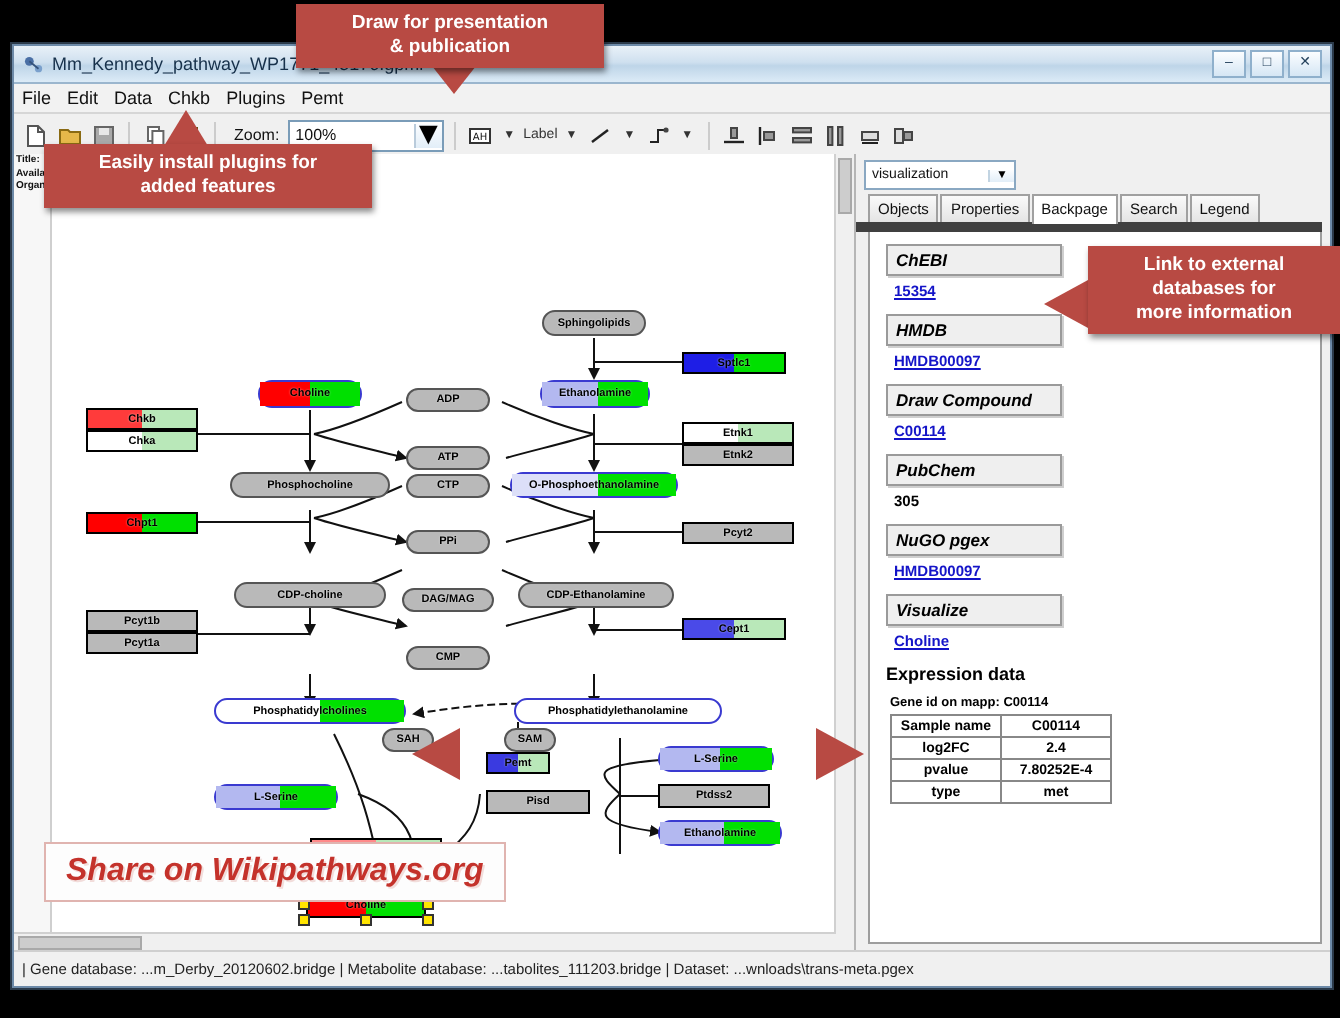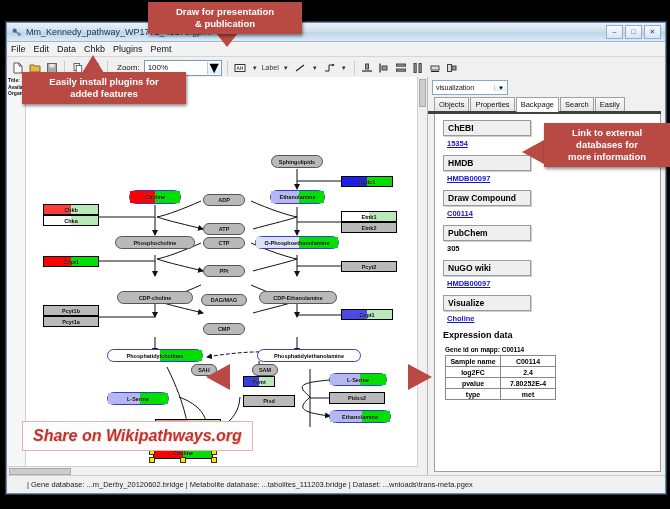--- a/index.html
+++ b/index.html
@@ -41,43 +41,43 @@
 
   
   #titlestrip{position:absolute;left:0;top:0;width:18px;height:100%;background:#f7f7f7;border-right:1px solid #cfcfcf;}
   #titlestrip .tline{font-size:5px;color:#111;line-height:6.5px;padding-left:1px;font-weight:bold;}
 
   
   #rpanel{flex:1;background:#f0f0f0;position:relative;display:flex;flex-direction:column;}
   #viscombo{margin:3px 0 2px 4px;width:74px;height:13px;border:1px solid #8aa8c2;background:#fff;display:flex;align-items:center;}
   #viscombo .v{font-size:7px;padding-left:3px;flex:1;color:#111;}
   #viscombo .a{width:12px;border-left:1px solid #c2d4e2;font-size:6px;text-align:center;background:linear-gradient(#fbfdff,#e2eef8);}
-  #tabs{display:flex;align-items:flex-end;height:14px;padding-left:6px;border-bottom:3px solid #404040;margin-right:4px;}
+  #tabs{display:flex;align-items:flex-end;height:14px;padding-left:6px;border-bottom:5px solid #404040;margin-right:4px;}
   .tab{font-size:7.5px;padding:1px 4px 1px 4px;border:1px solid #a0a0a0;border-bottom:none;background:linear-gradient(#fafafa,#e4e4e4);color:#111;margin-right:1px;height:11px;line-height:11px;}
   .tab.active{background:#fff;position:relative;top:1px;height:12px;line-height:12px;}
   #backpage{flex:1;background:#fff;margin:0 4px 4px 6px;border:1px solid #9d9d9d;border-top:none;overflow:hidden;position:relative;padding:6px 0 0 8px;}
   .dbbox{width:78px;border:1px solid #9a9a9a;background:#efefef;font-size:8.5px;font-weight:bold;color:#000;
-         padding:2px 4px;margin-bottom:3px;box-shadow:1px 1px 0 #cfcfcf;}
+         padding:2px 4px;margin-bottom:3px;box-shadow:1px 1px 0 #cfcfcf;font-style:italic;}
   .dblink{font-size:7.5px;color:#1414c8;text-decoration:underline;font-weight:bold;margin:0 0 7px 4px;display:block;}
   .dbplain{font-size:7.5px;color:#000;margin:0 0 7px 4px;display:block;font-weight:bold;}
   .exphdr{font-size:9px;font-weight:bold;color:#000;margin:4px 0 6px 0;}
   .genemapp{font-size:6.5px;font-weight:bold;color:#000;margin:0 0 2px 2px;}
   table.exp{border-collapse:collapse;margin-left:2px;border:1px solid #555;}
   table.exp td{border:1px solid #888;font-size:7px;text-align:center;padding:1.5px 3px;color:#000;width:48px;font-weight:bold;}
 
   
   .vscroll{position:absolute;right:0;top:0;bottom:0;width:9px;background:#f0f0f0;border-left:1px solid #d0d0d0;}
   .vscroll .thumb{position:absolute;left:1px;right:1px;top:2px;height:26px;background:#cdcdcd;border:1px solid #a9a9a9;}
   .hscroll{position:absolute;left:0;right:9px;bottom:0;height:9px;background:#f0f0f0;border-top:1px solid #d0d0d0;}
   .hscroll .thumb{position:absolute;top:1px;bottom:1px;left:2px;width:60px;background:#cdcdcd;border:1px solid #a9a9a9;}
 
   
   #statusbar{position:absolute;left:0;right:0;bottom:0;height:17px;background:#f0f0f0;border-top:1px solid #cfcfcf;
              display:flex;align-items:center;}
-  #statusbar .stxt{font-size:7.5px;color:#222;padding-left:20px;white-space:nowrap;}
+  #statusbar .stxt{font-size:7.5px;color:#222;padding-left:4px;white-space:nowrap;}
 
   
   .node{position:absolute;display:flex;align-items:center;justify-content:center;
         font-size:5.5px;color:#000;text-align:center;box-sizing:border-box;font-weight:bold;}
   .met{border:1px solid #3a3ad0;border-radius:7px;}
   .metg{border:1px solid #555;border-radius:7px;background:#b9b9b9;}
   .gene{border:1px solid #000;background:#b9b9b9;}
   .nlabel{position:relative;z-index:4;text-shadow:0 0 1px rgba(255,255,255,.6);}
   .half{position:absolute;top:0;bottom:0;}
 
@@ -478,37 +478,37 @@
         <div id="viscombo">
           <div class="v">visualization</div>
           <div class="a">▼</div>
         </div>
 
         <div id="tabs">
           <div class="tab">Objects</div>
           <div class="tab">Properties</div>
           <div class="tab active">Backpage</div>
           <div class="tab">Search</div>
-          <div class="tab">Easily</div>
+          <div class="tab">Legend</div>
         </div>
 
         <div id="backpage">
           <div class="dbbox">ChEBI</div>
           <a class="dblink">15354</a>
 
           <div class="dbbox">HMDB</div>
           <a class="dblink">HMDB00097</a>
 
           <div class="dbbox">Draw Compound</div>
           <a class="dblink">C00114</a>
 
           <div class="dbbox">PubChem</div>
           <span class="dbplain">305</span>
 
-          <div class="dbbox">NuGO wiki</div>
+          <div class="dbbox">NuGO pgex</div>
           <a class="dblink">HMDB00097</a>
 
           <div class="dbbox">Visualize</div>
           <a class="dblink">Choline</a>
 
           <div class="exphdr">Expression data</div>
           <div class="genemapp">Gene id on mapp: C00114</div>
 
           <table class="exp">
             <tbody>

